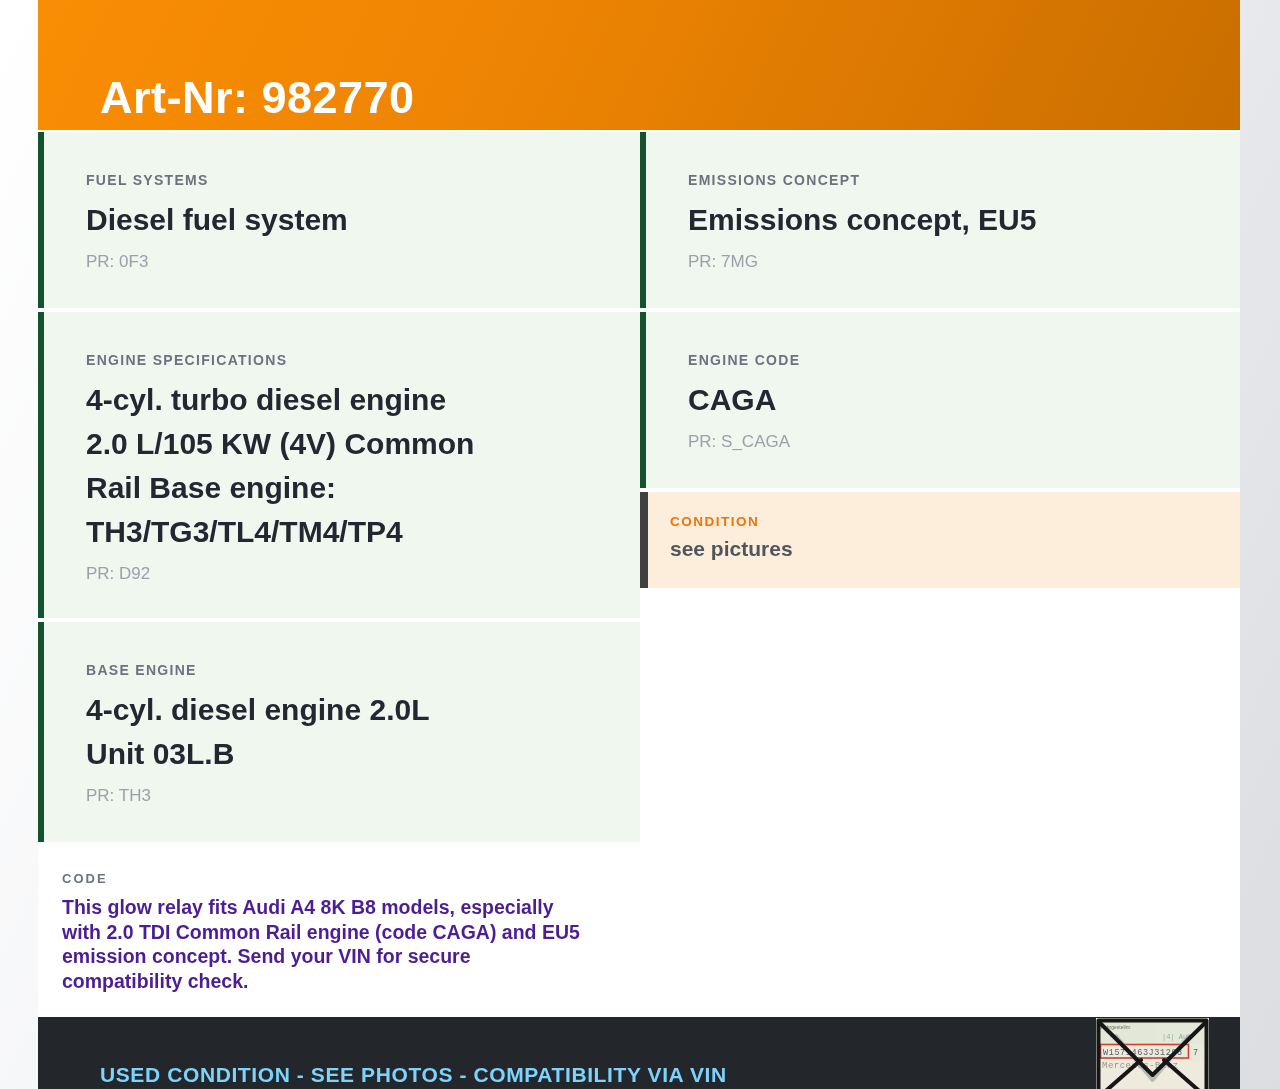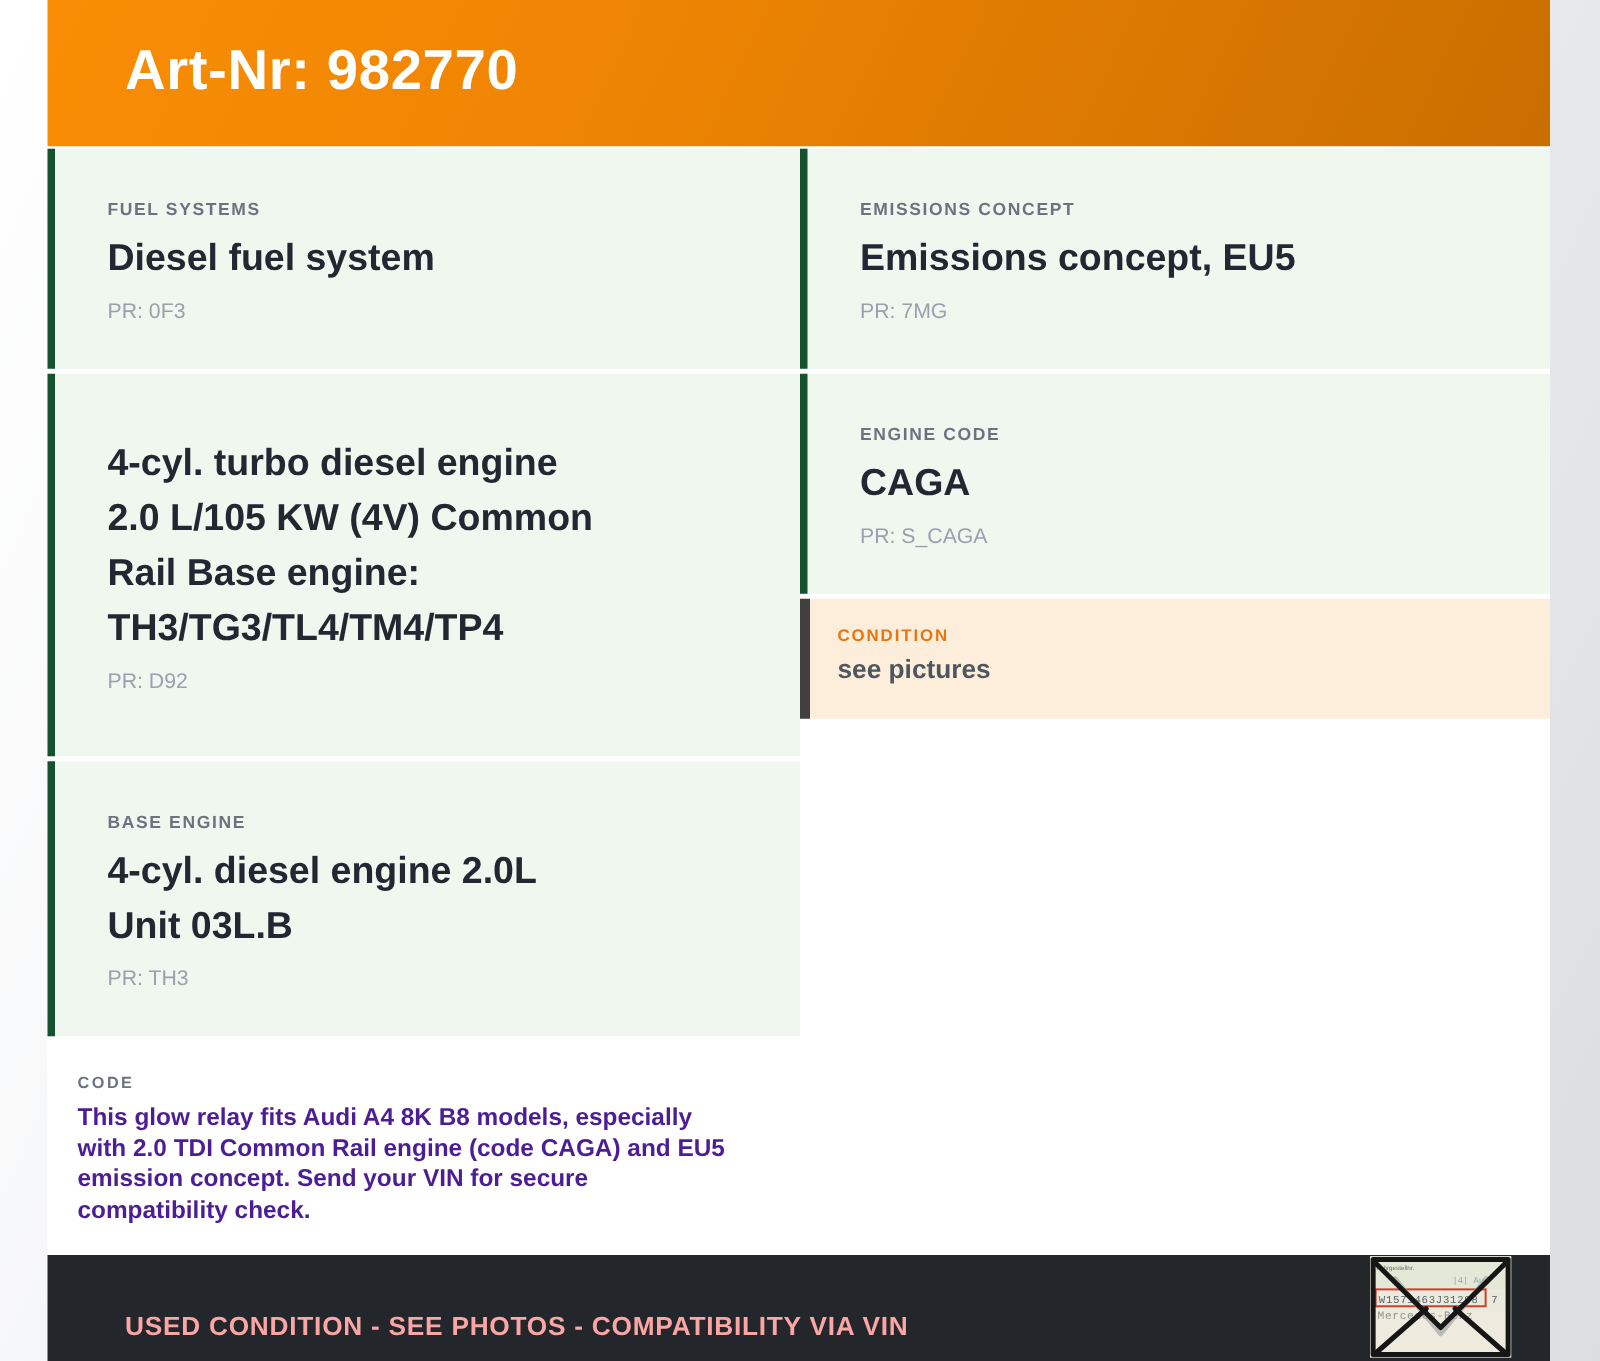--- a/index.html
+++ b/index.html
@@ -8,23 +8,23 @@
     width:1280px; height:1089px;
     font-family:"Liberation Sans", sans-serif;
     background:linear-gradient(115deg, #ffffff 0%, #f2f3f5 45%, #dbdde1 100%);
     position:relative; overflow:hidden;
   }
   .panel {
     position:absolute; left:38px; top:0; width:1202px; height:1089px;
     background:#ffffff; display:flex; flex-direction:column;
   }
   .header {
-    flex:none; height:117px;
+    flex:none; height:130px;
     background:linear-gradient(115deg, #f98d04 0%, #ee8403 40%, #c96e00 100%);
-    display:flex; align-items:center;
+    display:flex; align-items:flex-end;
   }
   .header h1 {
     margin:0 0 6px 62px; font-size:45px; font-weight:bold; color:#ffffff;
     letter-spacing:0.5px;
   }
   .content { flex:1; display:flex; align-items:flex-start; padding-top:2px; }
   .col { display:flex; flex-direction:column; }
   .col-left  { width:602px; }
   .col-right { width:600px; }
   .card { flex:none; width:100%; margin-bottom:4px; padding:40px 42px 0 42px; }
@@ -46,21 +46,21 @@
   .card.plain .card-label { font-size:13px; letter-spacing:2px; }
   .fits-text {
     margin-top:9px; font-size:19.5px; line-height:24.5px; font-weight:bold;
     color:#4c1d95; white-space:pre-line;
   }
   .footer {
     flex:none; height:87px; background:#23262b; position:relative;
     display:flex; align-items:center;
   }
   .footer-text {
-    margin-left:62px; color:#fca5a5; font-size:21px; font-weight:bold;
+    margin-left:62px; color:#7dd3fc; font-size:21px; font-weight:bold;
     letter-spacing:0.6px;
     margin-top:28px;
   }
   .vin-photo {
     position:absolute; right:31px; top:1px; width:113px; height:81px;
     background:#eeeade;
   }
   .vin-photo svg { display:block; width:113px; height:81px; }
 </style>
 </head>
@@ -74,20 +74,21 @@
 
   <div class="content">
 
     <div class="col col-left">
       <div class="card green h176">
         <div class="card-label">FUEL SYSTEMS</div>
         <div class="card-title">Diesel fuel system</div>
         <div class="card-pr">PR: 0F3</div>
       </div>
       <div class="card green h306">
+        <div class="card-label">ENGINE SPECIFICATIONS</div>
         <div class="card-title">4-cyl. turbo diesel engine
 2.0 L/105 KW (4V) Common
 Rail Base engine:
 TH3/TG3/TL4/TM4/TP4</div>
         <div class="card-pr">PR: D92</div>
       </div>
       <div class="card green h220">
         <div class="card-label">BASE ENGINE</div>
         <div class="card-title">4-cyl. diesel engine 2.0L
 Unit 03L.B</div>

